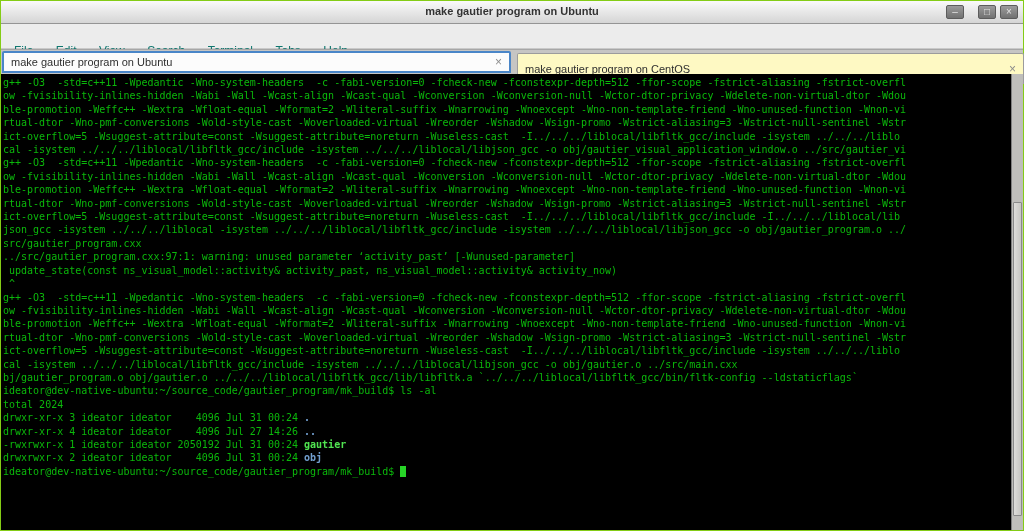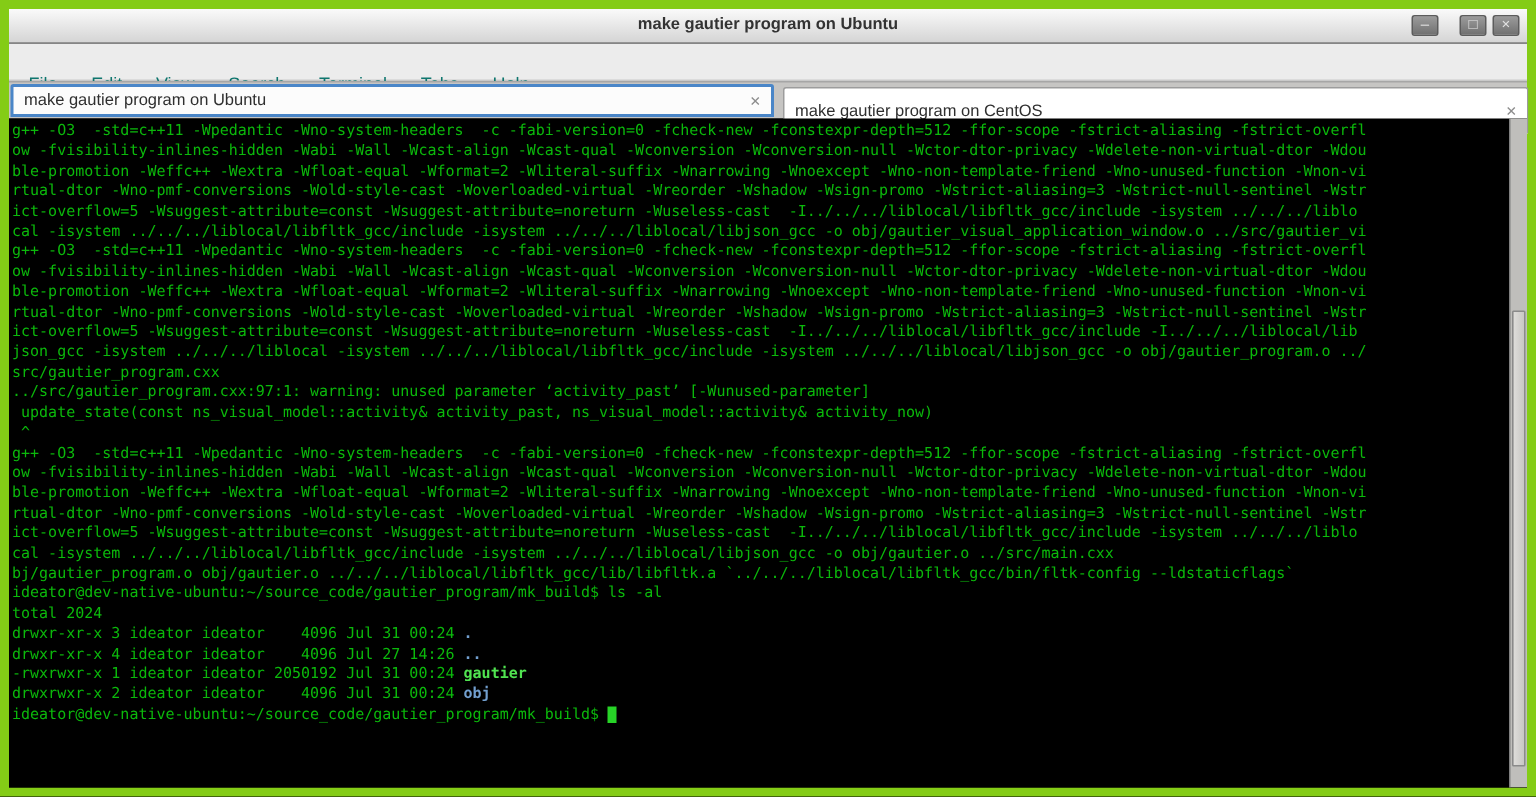--- a/index.html
+++ b/index.html
@@ -1,34 +1,34 @@
 <!DOCTYPE html>
 <html><head>
 <meta charset="utf-8">
 <style>
   html,body{margin:0;padding:0;}
   body{width:1024px;height:531px;overflow:hidden;background:#000;font-family:"Liberation Sans",sans-serif;}
-  .window{position:relative;width:1024px;height:531px;box-sizing:border-box;border:6px solid #84cc16;background:#000;display:flex;flex-direction:column;}
+  .window{position:relative;width:1024px;height:531px;box-sizing:border-box;border:1px solid #84cc16;background:#000;display:flex;flex-direction:column;}
   
   .titlebar{position:relative;height:22px;flex:0 0 22px;background:linear-gradient(#fafafa,#d5d5d5);border-bottom:1px solid #949494;}
   .titlebar .title{display:block;text-align:center;font-size:11px;font-weight:bold;color:#333;line-height:21px;}
   .winbtn{position:absolute;top:4px;width:18px;height:14px;box-sizing:border-box;border:1px solid #5c5c5c;border-radius:2px;background:linear-gradient(#9b9b9b,#717171);color:#e2e2e2;font-size:10px;line-height:11px;text-align:center;cursor:default;}
   .winbtn.min{right:59px;}
   .winbtn.max{right:27px;}
   .winbtn.cls{right:5px;}
   
   .menubar{height:24px;flex:0 0 24px;background:#ececec;border-bottom:1px solid #c9c9c9;padding-left:4px;}
   .menubar .mitem{display:inline-block;padding:16px 9px;font-size:12px;color:#0f766e;line-height:23px;cursor:default;}
   
   .tabbar{position:relative;height:24px;flex:0 0 24px;background:#c6c5c3;border-top:1px solid #a6a6a6;}
   .tab{position:absolute;display:flex;align-items:center;box-sizing:border-box;cursor:default;}
   .tab .tlabel{flex:1;font-size:11px;color:#2f2f2f;padding-left:7px;white-space:nowrap;overflow:hidden;}
   .tab .tclose{font-size:12px;color:#8d8d8d;padding:0 7px;line-height:1;}
   .tab-active{left:1px;top:1px;width:509px;height:22px;background:#fcfcfc;border:2px solid #4a86c8;border-radius:2px 2px 0 0;}
-  .tab-inactive{left:516px;right:-1px;top:3px;height:31px;background:#ffffff;border:1px solid #9c9c9c;border-bottom:none;border-radius:2px 2px 0 0;}
+  .tab-inactive{left:516px;right:-1px;top:3px;height:31px;background:#fef9c3;border:1px solid #9c9c9c;border-bottom:none;border-radius:2px 2px 0 0;}
   
   .terminal{position:relative;flex:1;background:#000;overflow:hidden;}
   .termtext{position:absolute;top:2px;left:2px;right:14px;bottom:0;overflow:hidden;}
   .trow{white-space:pre;font-family:"DejaVu Sans Mono",monospace;font-size:10px;line-height:13.4px;color:#0bb80b;}
   .c-exec{color:#50e350;font-weight:bold;margin-top:23px;}
   .c-dir{color:#729fcf;font-weight:bold;}
   .c-cursor{background:#27d427;color:#27d427;}
   .scrollbar{position:absolute;top:0;right:0;bottom:0;width:12px;box-sizing:border-box;background:#bfbebb;border-left:1px solid #7f7f7f;}
   .scrollthumb{position:absolute;left:1px;right:1px;top:128px;bottom:14px;background:linear-gradient(90deg,#dedddA,#c8c7c4);border:1px solid #8a8a8a;border-radius:1px;}
 </style>

